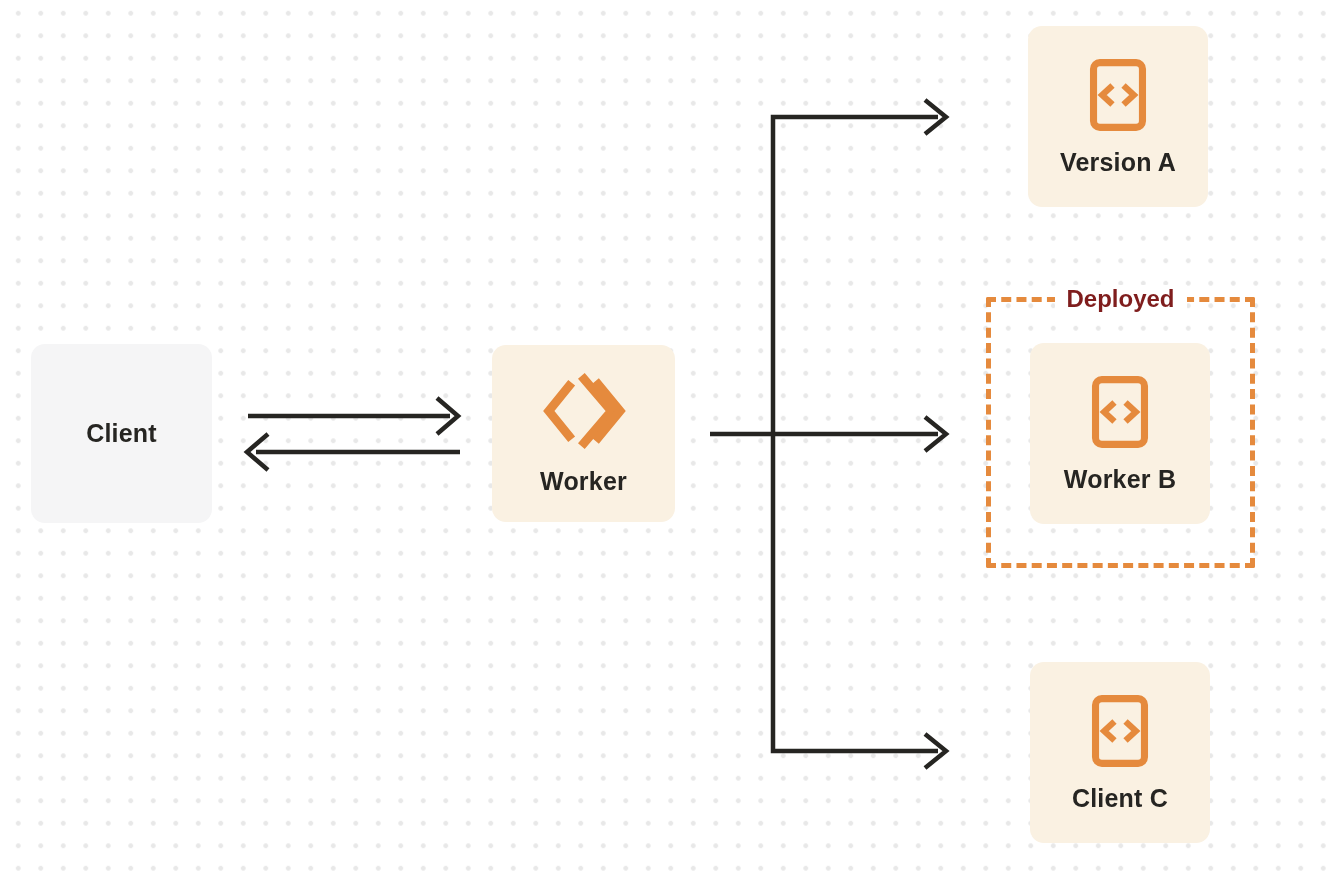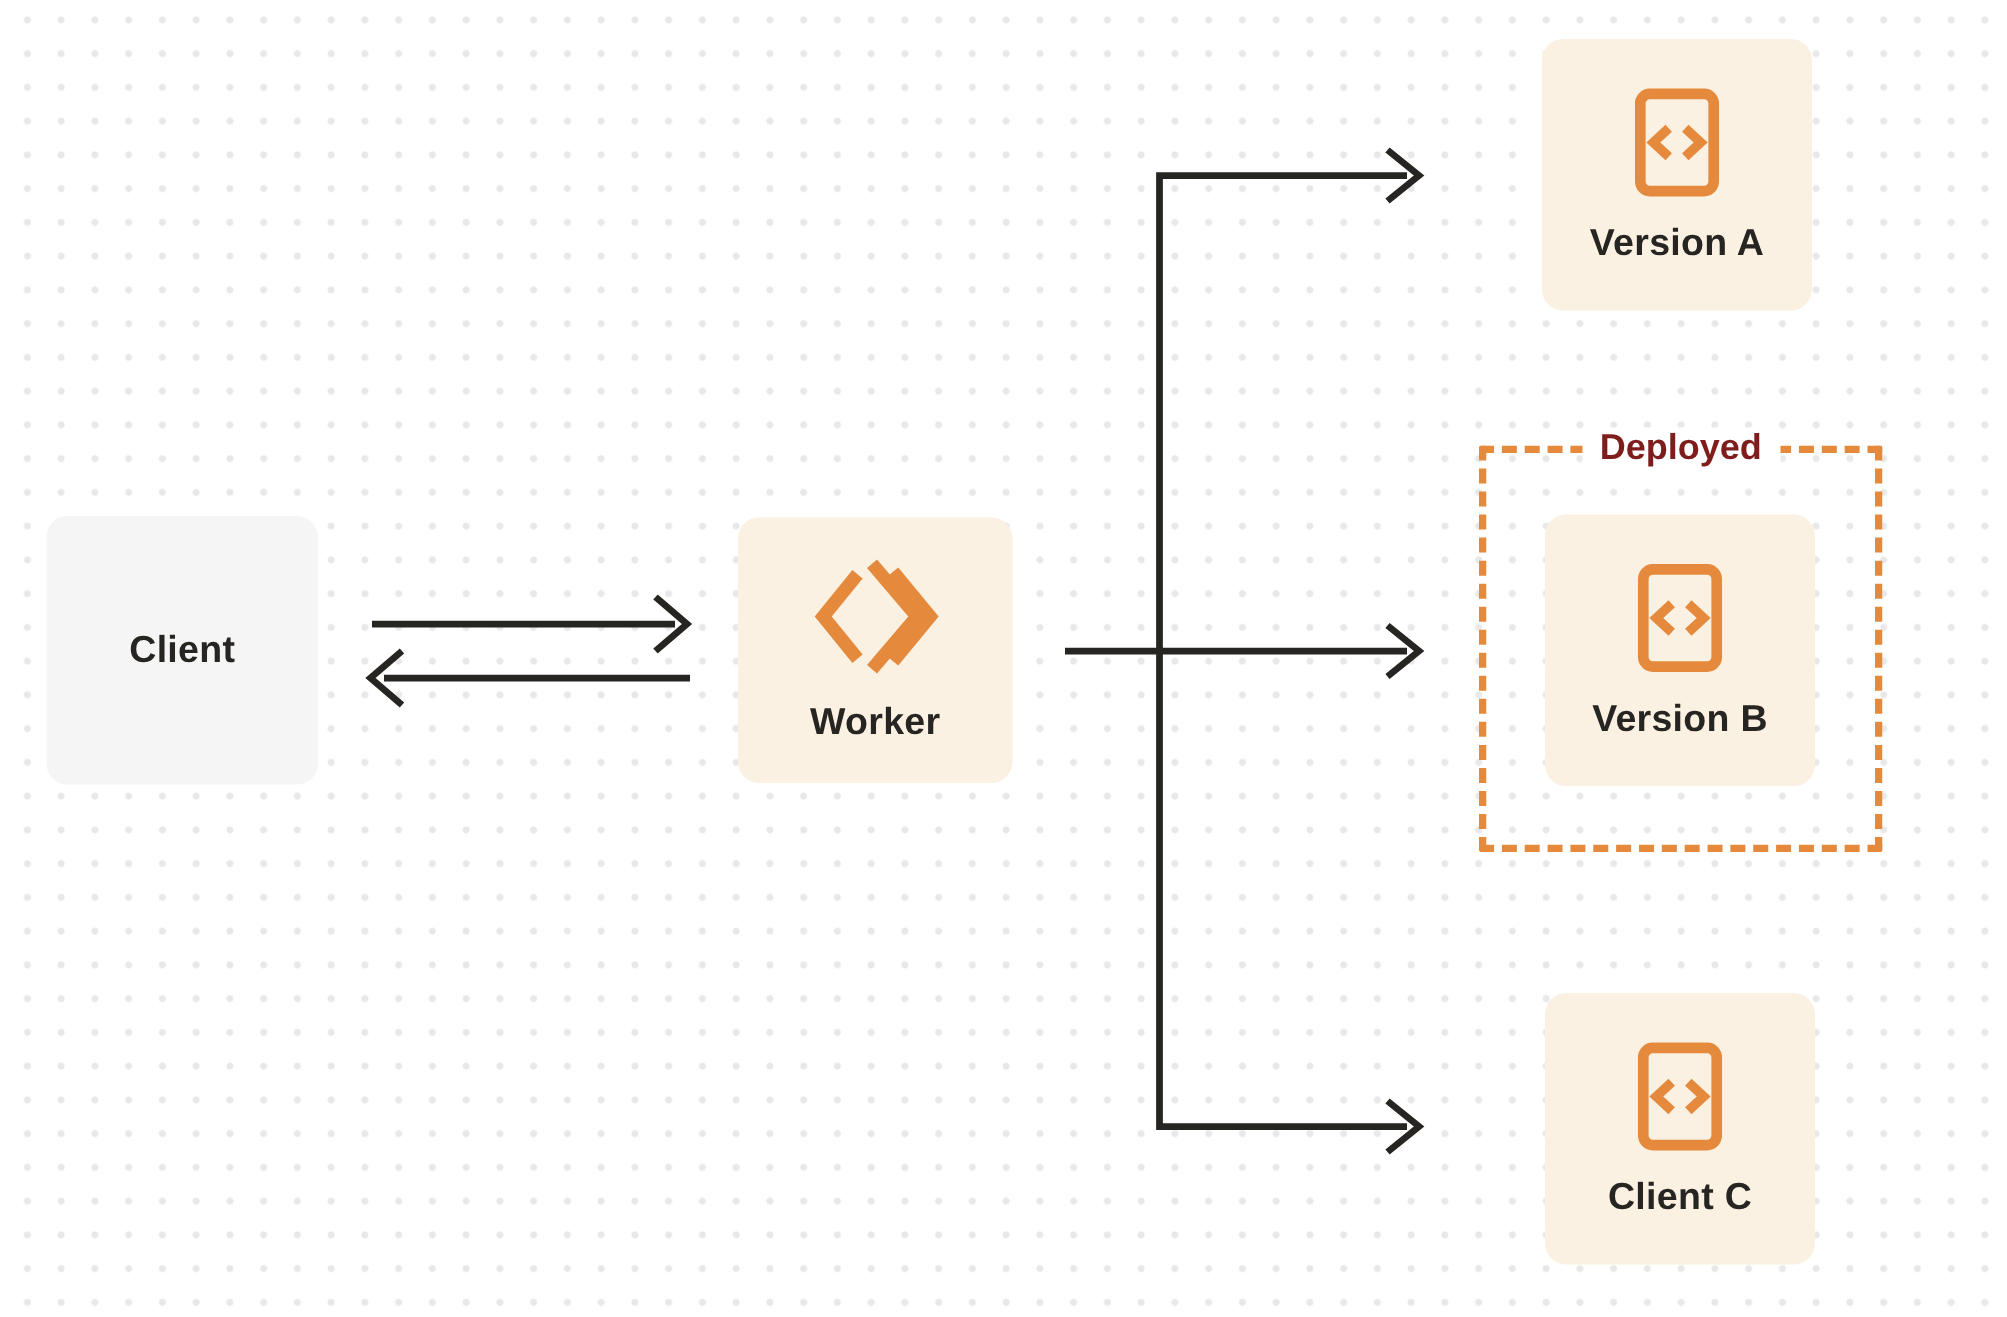--- a/index.html
+++ b/index.html
@@ -111,21 +111,21 @@
     </svg>
     <span class="node-label">Version A</span>
   </div>
 
   <div class="node version version-b">
     <svg class="icon" width="60" height="78" viewBox="0 0 76 96" fill="none" xmlns="http://www.w3.org/2000/svg">
       <rect x="7" y="7" width="62" height="82" rx="8" stroke="#e58a3d" stroke-width="9"></rect>
       <polyline points="31,36 18,48 31,60" stroke="#e58a3d" stroke-width="8" stroke-linejoin="miter"></polyline>
       <polyline points="45,36 58,48 45,60" stroke="#e58a3d" stroke-width="8" stroke-linejoin="miter"></polyline>
     </svg>
-    <span class="node-label">Version B</span>
+    <span class="node-label">Worker B</span>
   </div>
 
   <div class="node version version-c">
     <svg class="icon" width="60" height="78" viewBox="0 0 76 96" fill="none" xmlns="http://www.w3.org/2000/svg">
       <rect x="7" y="7" width="62" height="82" rx="8" stroke="#e58a3d" stroke-width="9"></rect>
       <polyline points="31,36 18,48 31,60" stroke="#e58a3d" stroke-width="8" stroke-linejoin="miter"></polyline>
       <polyline points="45,36 58,48 45,60" stroke="#e58a3d" stroke-width="8" stroke-linejoin="miter"></polyline>
     </svg>
     <span class="node-label">Client C</span>
   </div>

